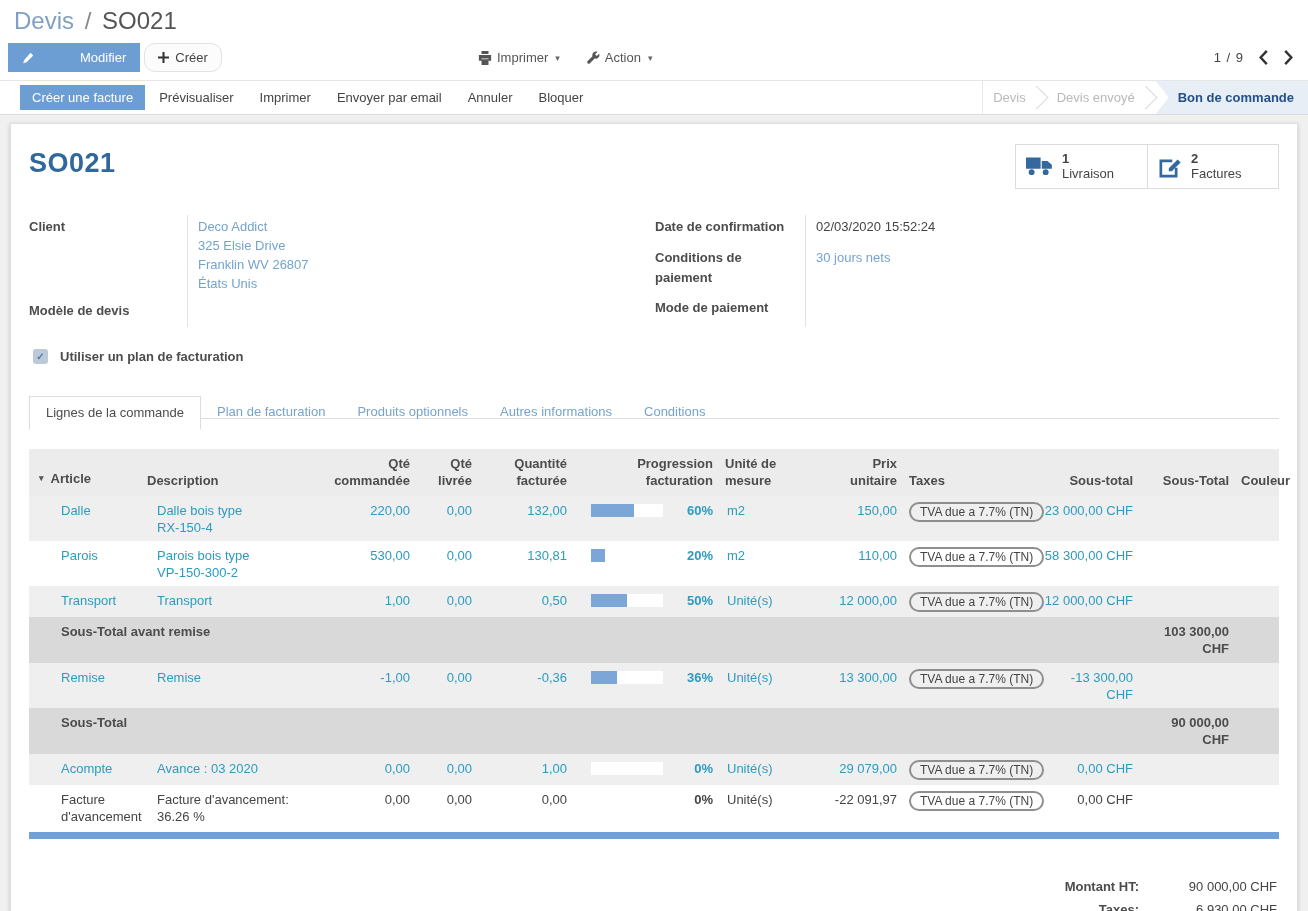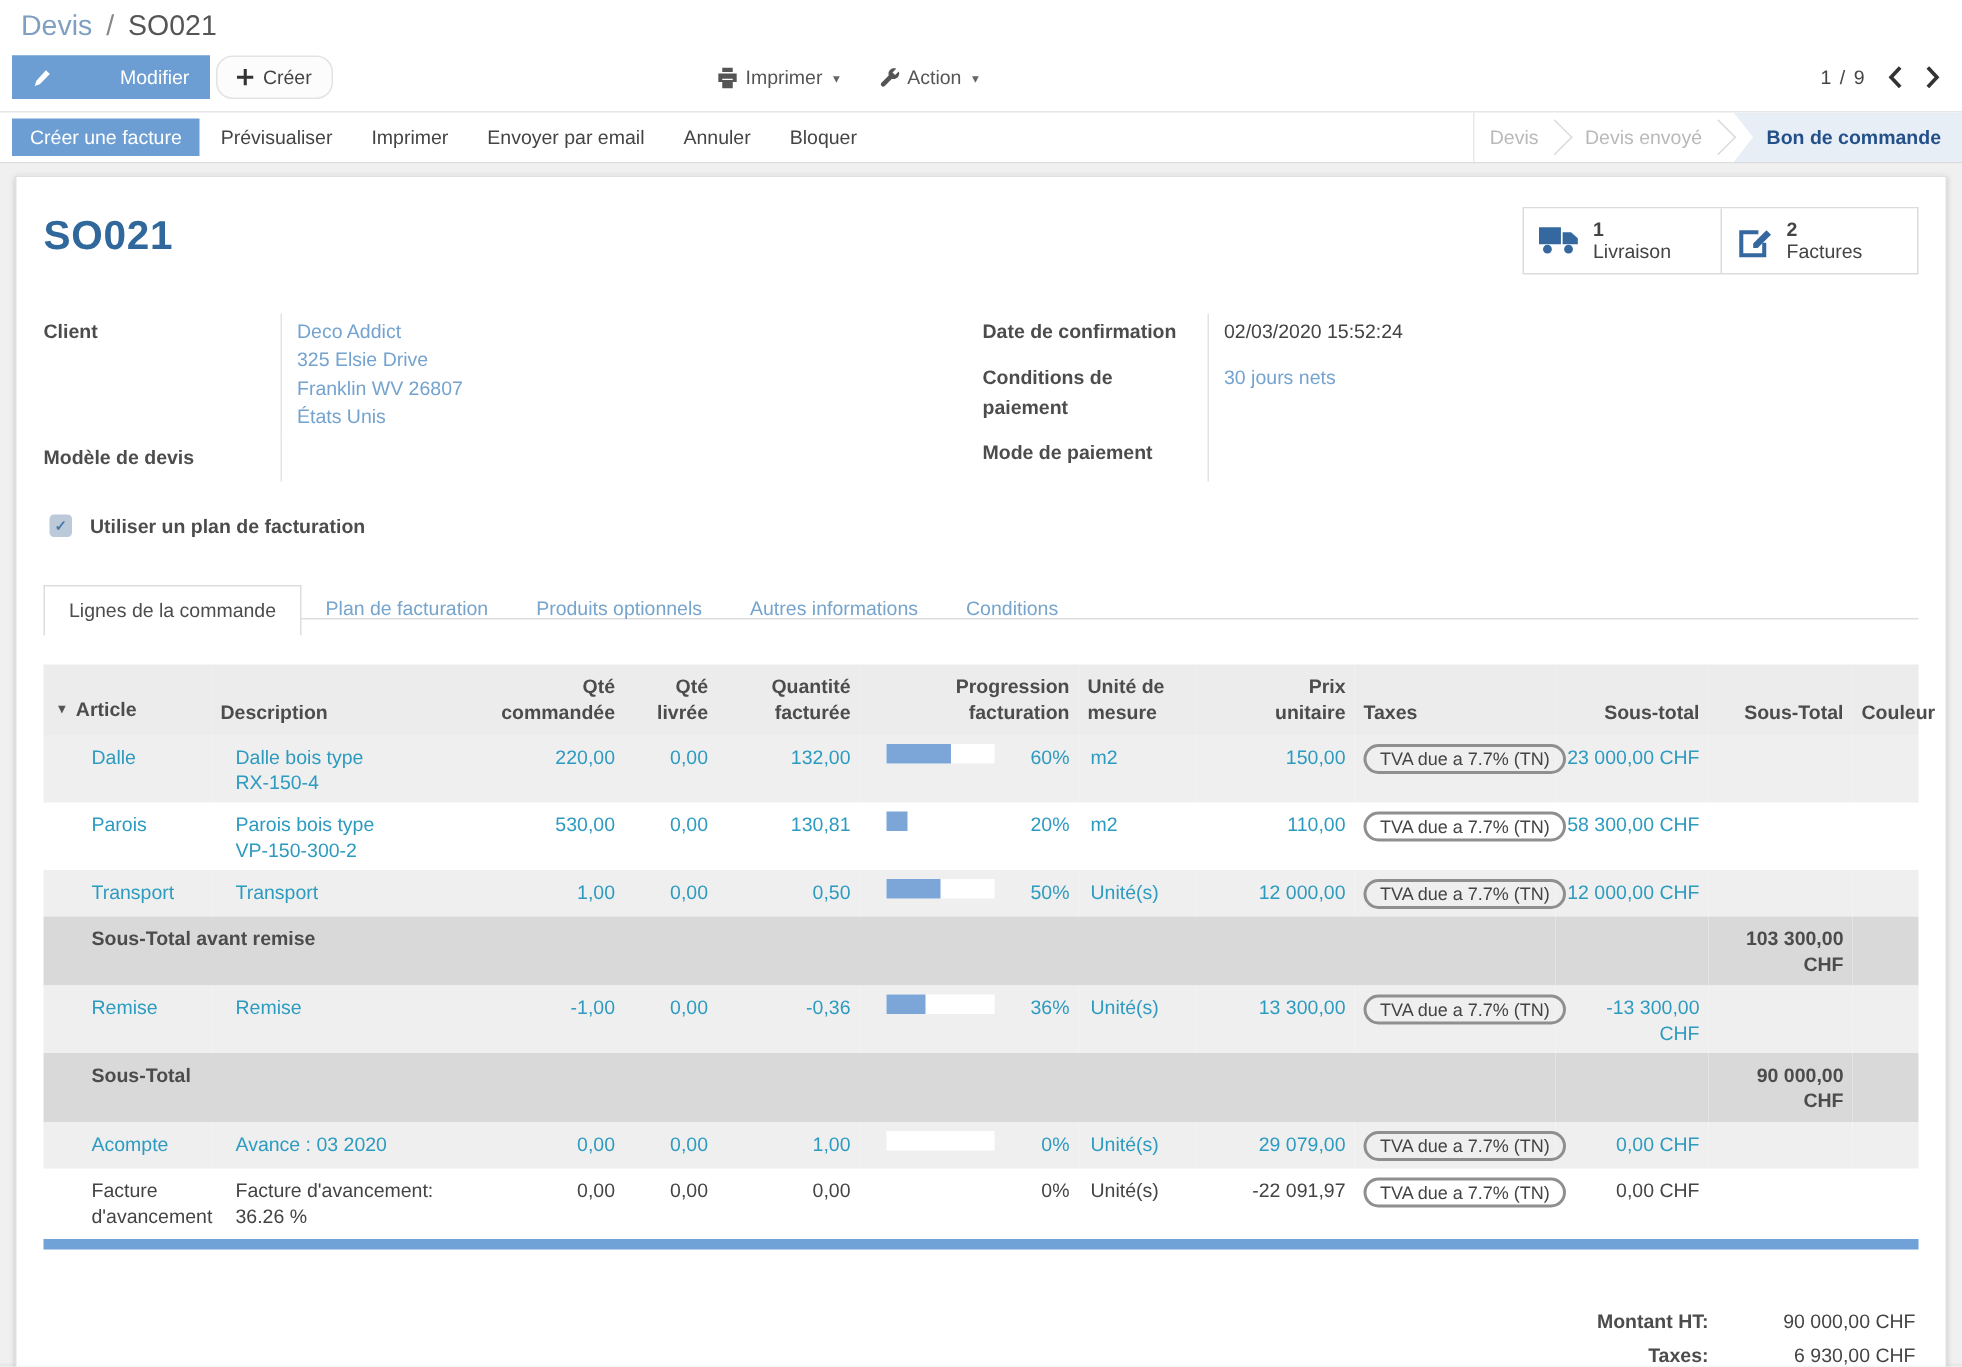--- a/index.html
+++ b/index.html
@@ -1,38 +1,38 @@
 <!DOCTYPE html>
 <html><head>
 <meta charset="utf-8">
 <style>
   * { margin:0; padding:0; box-sizing:border-box; }
   html,body { width:1308px; height:911px; overflow:hidden; background:#e9e9e9;
     font-family:"Liberation Sans", sans-serif; font-size:13px; color:#4c4c4c; }
   .control-panel { background:#fff; }
-  .breadcrumb-row { padding:7px 0 2px 14px; font-size:19px; }
+  .breadcrumb-row { padding:7px 0 2px 14px; font-size:24px; }
   .breadcrumb-row .bc-link { color:#7fa0c2; cursor:pointer; }
   .breadcrumb-row .bc-sep { color:#888; padding:0 4px; }
   .breadcrumb-row .bc-current { color:#555; }
   .toolbar-row { position:relative; display:flex; align-items:center; padding:6px 14px 8px 8px; }
   .btn { display:inline-flex; align-items:center; gap:6px; border:1px solid transparent;
     padding:6px 13px; font-size:13px; cursor:pointer; background:none; font-family:inherit; }
   .btn-primary { background:#6d9ed3; border-color:#6d9ed3; color:#fff;gap:46px; }
   .btn-default { background:#fcfcfc; border-color:#e3e3e3; color:#444;border-radius:11px; }
   .toolbar-center { position:absolute; left:478px; display:flex; align-items:center; gap:26px; }
   .tool-link { display:inline-flex; align-items:center; gap:5px; color:#555; cursor:pointer; }
   .caret { font-size:9px; color:#666; margin-left:2px; }
   .pager { margin-left:auto; display:flex; align-items:center; gap:14px; }
   .pager-count { font-size:13px; color:#444; letter-spacing:1px; }
   .pager-arrows { display:flex; gap:14px; }
   .pager-arrows svg { cursor:pointer; }
 
   .statusbar { background:#fff; border-top:1px solid #e6e6e6; border-bottom:1px solid #dcdcdc;
     display:flex; align-items:stretch; height:35px; }
-  .sb-left { display:flex; align-items:center; padding-left:8px; gap:2px;text-align:center; }
+  .sb-left { display:flex; align-items:center; padding-left:20px; gap:2px;text-align:center; }
   .sb-btn { padding:5px 12px; color:#444; cursor:pointer; white-space:nowrap; }
   .sb-btn.primary { background:#6d9ed3; color:#fff; }
   .pipeline { margin-left:auto; display:flex; align-items:stretch; border-left:1px solid #e8e8e8; }
   .pipe-step { display:flex; align-items:center; padding:0 10px; color:#b9b9b9; font-size:13px; cursor:pointer; }
   .pipe-arrow { width:17px; height:17px; border-top:1px solid #dadada; border-right:1px solid #dadada;
     transform:rotate(45deg); align-self:center; margin:0 2px 0 -8px; }
   .pipe-step.active { background:#e7eef6; color:#235089; font-weight:bold; padding:0 14px 0 22px;
     clip-path:polygon(0 0, 13px 50%, 0 100%, 100% 100%, 100% 0); }
 
   .content { background:#f0f0f0; padding:8px 10px 0 10px; height:calc(911px - 111px); }
@@ -77,21 +77,21 @@
   .olines td { padding:6px 6px 5px 6px; vertical-align:top; line-height:17px; white-space:pre-line; }
   .olines td.c-art { padding-left:32px; }
   .olines td.c-desc { padding-left:16px; }
   .olines td.c-uom { padding-left:8px; }
   tr.striped { background:#efefef; }
   tr.link td { color:#2d9bc0; cursor:pointer; }
   tr.dark td { color:#444; }
   tr.sec { background:#d9d9d9; }
   tr.sec td { color:#4c4c4c; font-weight:bold; padding-top:6px; padding-bottom:6px; }
   tr.sec td.sec-label { padding-left:32px; }
-  .progwrap { display:flex; align-items:flex-start; justify-content:space-between; padding-left:12px; }
+  .progwrap { display:flex; align-items:center; justify-content:space-between; padding-left:12px;font-weight:bold; }
   .pbar { width:72px; height:13px; background:#fff; }
   .pfill { height:100%; background:#7ca6d8; }
   .plabel { text-align:right; }
   .pill { display:inline-block; border:2px solid #8f8f8f; border-radius:12px; padding:0 9px;
     color:#444; font-size:12px; white-space:nowrap; line-height:16px; cursor:pointer; }
   .hscrollbar { height:7px; background:#70a1d7; margin-top:2px; cursor:pointer; }
 
   .totals { width:268px; margin:36px 2px 0 auto; }
   .trow { display:flex; justify-content:flex-end; align-items:baseline; padding:4px 0; }
   .trow .tl { font-weight:bold; color:#4c4c4c; text-align:center; }

